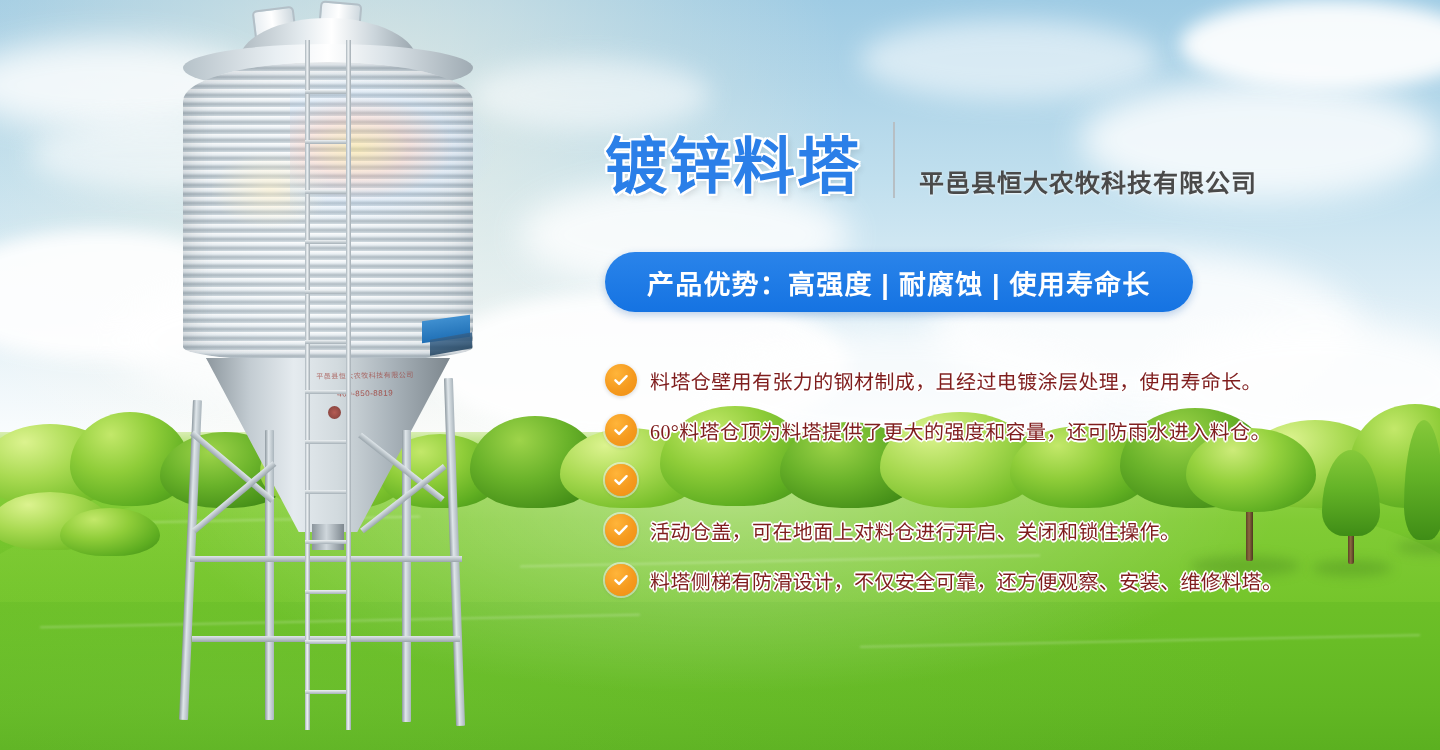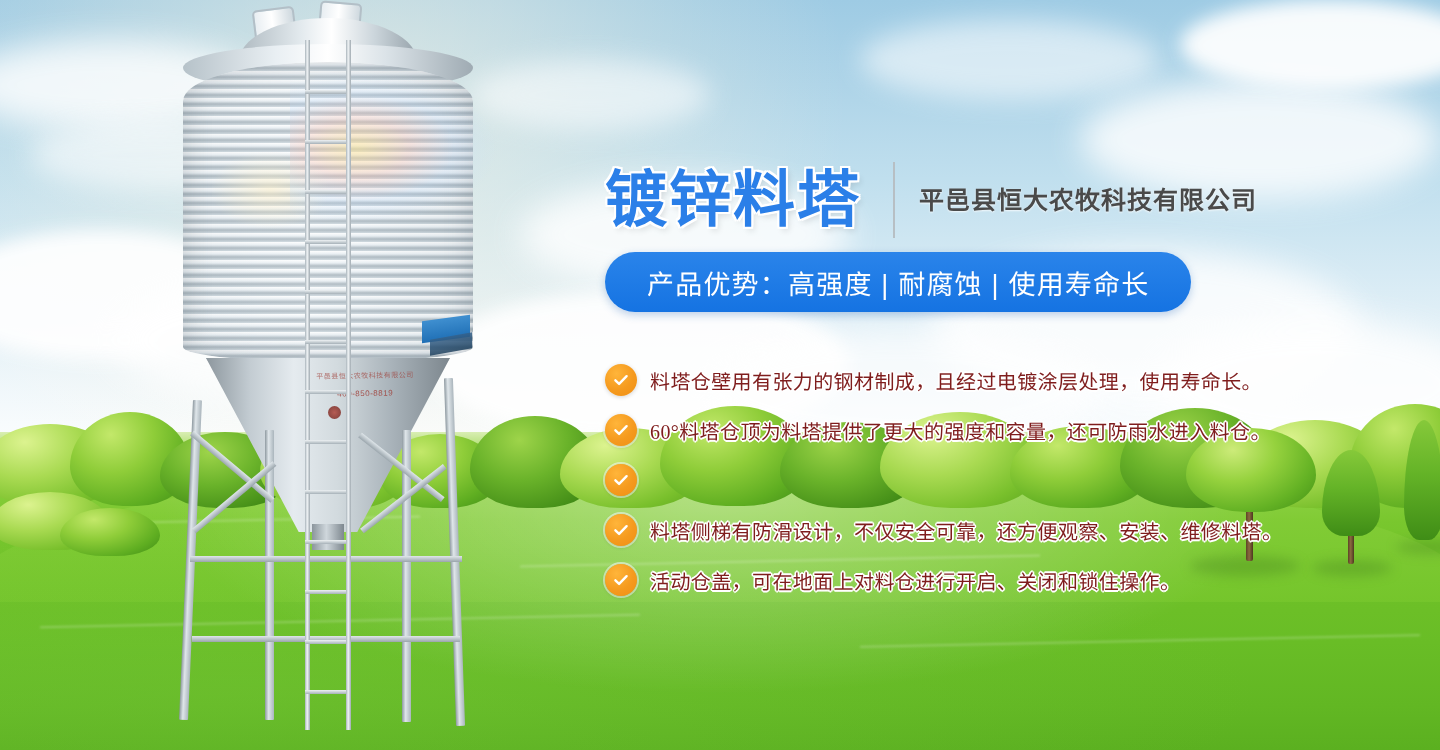--- a/index.html
+++ b/index.html
@@ -343,22 +343,21 @@
     top: 0;
     width: 840px;
     height: 750px;
   }
 
   .title-row {
     position: absolute;
     left: 5px;
     top: 122px;
     display: flex;
-    align-items: center;
-    margin-top: 40px;
+    align-items: flex-end;
   }
   .main-title {
     font-size: 62px;
     font-weight: bold;
     color: #2b7fe8;
     letter-spacing: 2px;
     line-height: 1;
     text-shadow:
       2px 0 0 #fff, -2px 0 0 #fff, 0 2px 0 #fff, 0 -2px 0 #fff,
       2px 2px 0 #fff, -2px -2px 0 #fff, 2px -2px 0 #fff, -2px 2px 0 #fff,
@@ -401,21 +400,21 @@
     height: 60px;
     padding: 0 42px;
     display: flex;
     align-items: center;
     border-radius: 30px;
     background: linear-gradient(to bottom, #2a84ea, #1573e2);
     box-shadow: 0 3px 8px rgba(20,90,175,0.28);
   }
   .advantage-pill .pill-text {
     font-size: 27px;
-    font-weight: normal;
+    font-weight: bold;
     color: #ffffff;
     letter-spacing: 1.2px;
     white-space: nowrap;
   }
 
   .features {
     position: absolute;
     left: 5px;
     top: 355px;
     width: 700px;
@@ -607,28 +606,28 @@
           </svg>
         </span>
       </div>
 
       <div class="feature-row">
         <span class="check-icon">
           <svg width="18" height="18" viewBox="0 0 18 18" aria-hidden="true">
             <path d="M3.4 9.3 L7.1 12.9 L14.6 5.2" fill="none" stroke="#ffffff" stroke-width="2.4" stroke-linecap="round" stroke-linejoin="round"></path>
           </svg>
         </span>
-        <span class="feature-text">料塔侧梯有防滑设计，不仅安全可靠，还方便观察、安装、维修料塔。</span>
+        <span class="feature-text">活动仓盖，可在地面上对料仓进行开启、关闭和锁住操作。</span>
       </div>
 
       <div class="feature-row">
         <span class="check-icon">
           <svg width="18" height="18" viewBox="0 0 18 18" aria-hidden="true">
             <path d="M3.4 9.3 L7.1 12.9 L14.6 5.2" fill="none" stroke="#ffffff" stroke-width="2.4" stroke-linecap="round" stroke-linejoin="round"></path>
           </svg>
         </span>
-        <span class="feature-text">活动仓盖，可在地面上对料仓进行开启、关闭和锁住操作。</span>
+        <span class="feature-text">料塔侧梯有防滑设计，不仅安全可靠，还方便观察、安装、维修料塔。</span>
       </div>
 
     </div>
   </div>
 
 </div>
 
 </body></html>

